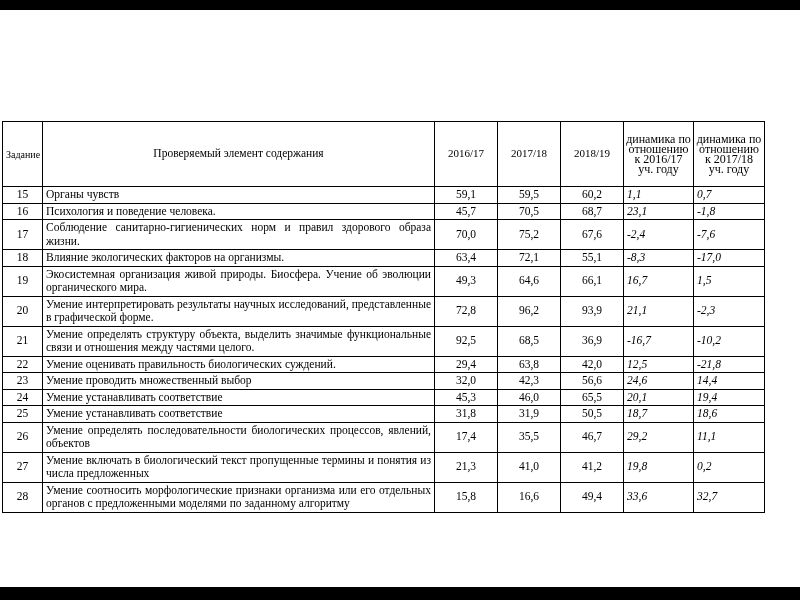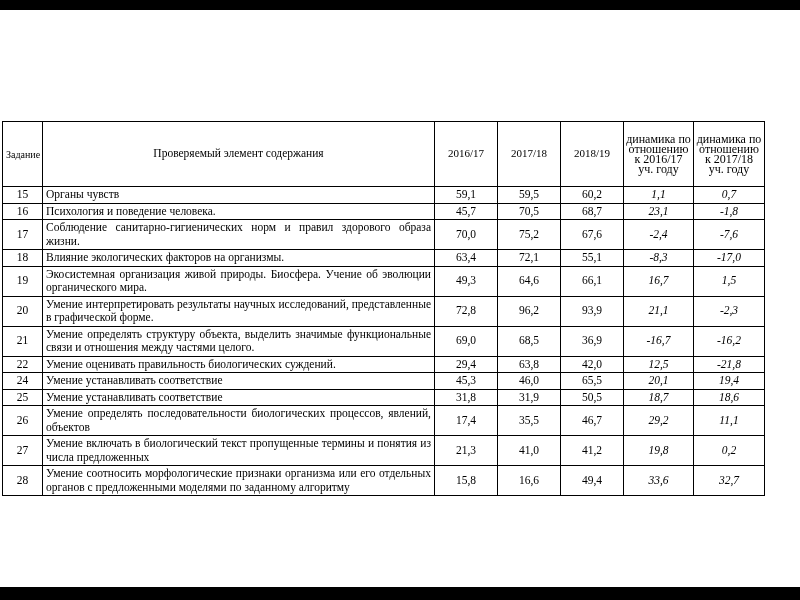--- a/index.html
+++ b/index.html
@@ -74,21 +74,21 @@
   }
   td.c-content {
     text-align: justify;
     vertical-align: top;
   }
   td.c-num {
     text-align: center;
     vertical-align: middle;
   }
   td.c-dyn {
-    text-align: center;
+    text-align: left;
     vertical-align: middle;
     font-style: italic;
   }
   col.w-task { width: 40px; }
   col.w-content { width: 392px; }
   col.w-year { width: 63px; }
   col.w-dyn1 { width: 70px; }
   col.w-dyn2 { width: 71px; }
 </style>
 </head>
@@ -171,36 +171,45 @@
             <td class="c-content">Умение интерпретировать результаты научных исследований, представленные в графической форме.</td>
             <td class="c-num">72,8</td>
             <td class="c-num">96,2</td>
             <td class="c-num">93,9</td>
             <td class="c-dyn">21,1</td>
             <td class="c-dyn">-2,3</td>
           </tr>
           <tr>
             <td class="c-task">21</td>
             <td class="c-content">Умение определять структуру объекта, выделить значимые функциональные связи и отношения между частями целого.</td>
-            <td class="c-num">69,0</td>
+            <td class="c-num">92,5</td>
             <td class="c-num">68,5</td>
             <td class="c-num">36,9</td>
             <td class="c-dyn">-16,7</td>
-            <td class="c-dyn">-16,2</td>
+            <td class="c-dyn">-10,2</td>
           </tr>
           <tr>
             <td class="c-task">22</td>
             <td class="c-content">Умение оценивать правильность биологических суждений.</td>
             <td class="c-num">29,4</td>
             <td class="c-num">63,8</td>
             <td class="c-num">42,0</td>
             <td class="c-dyn">12,5</td>
             <td class="c-dyn">-21,8</td>
           </tr>
           <tr>
+            <td class="c-task">23</td>
+            <td class="c-content">Умение проводить множественный выбор</td>
+            <td class="c-num">32,0</td>
+            <td class="c-num">42,3</td>
+            <td class="c-num">56,6</td>
+            <td class="c-dyn">24,6</td>
+            <td class="c-dyn">14,4</td>
+          </tr>
+          <tr>
             <td class="c-task">24</td>
             <td class="c-content">Умение устанавливать соответствие</td>
             <td class="c-num">45,3</td>
             <td class="c-num">46,0</td>
             <td class="c-num">65,5</td>
             <td class="c-dyn">20,1</td>
             <td class="c-dyn">19,4</td>
           </tr>
           <tr>
             <td class="c-task">25</td>

